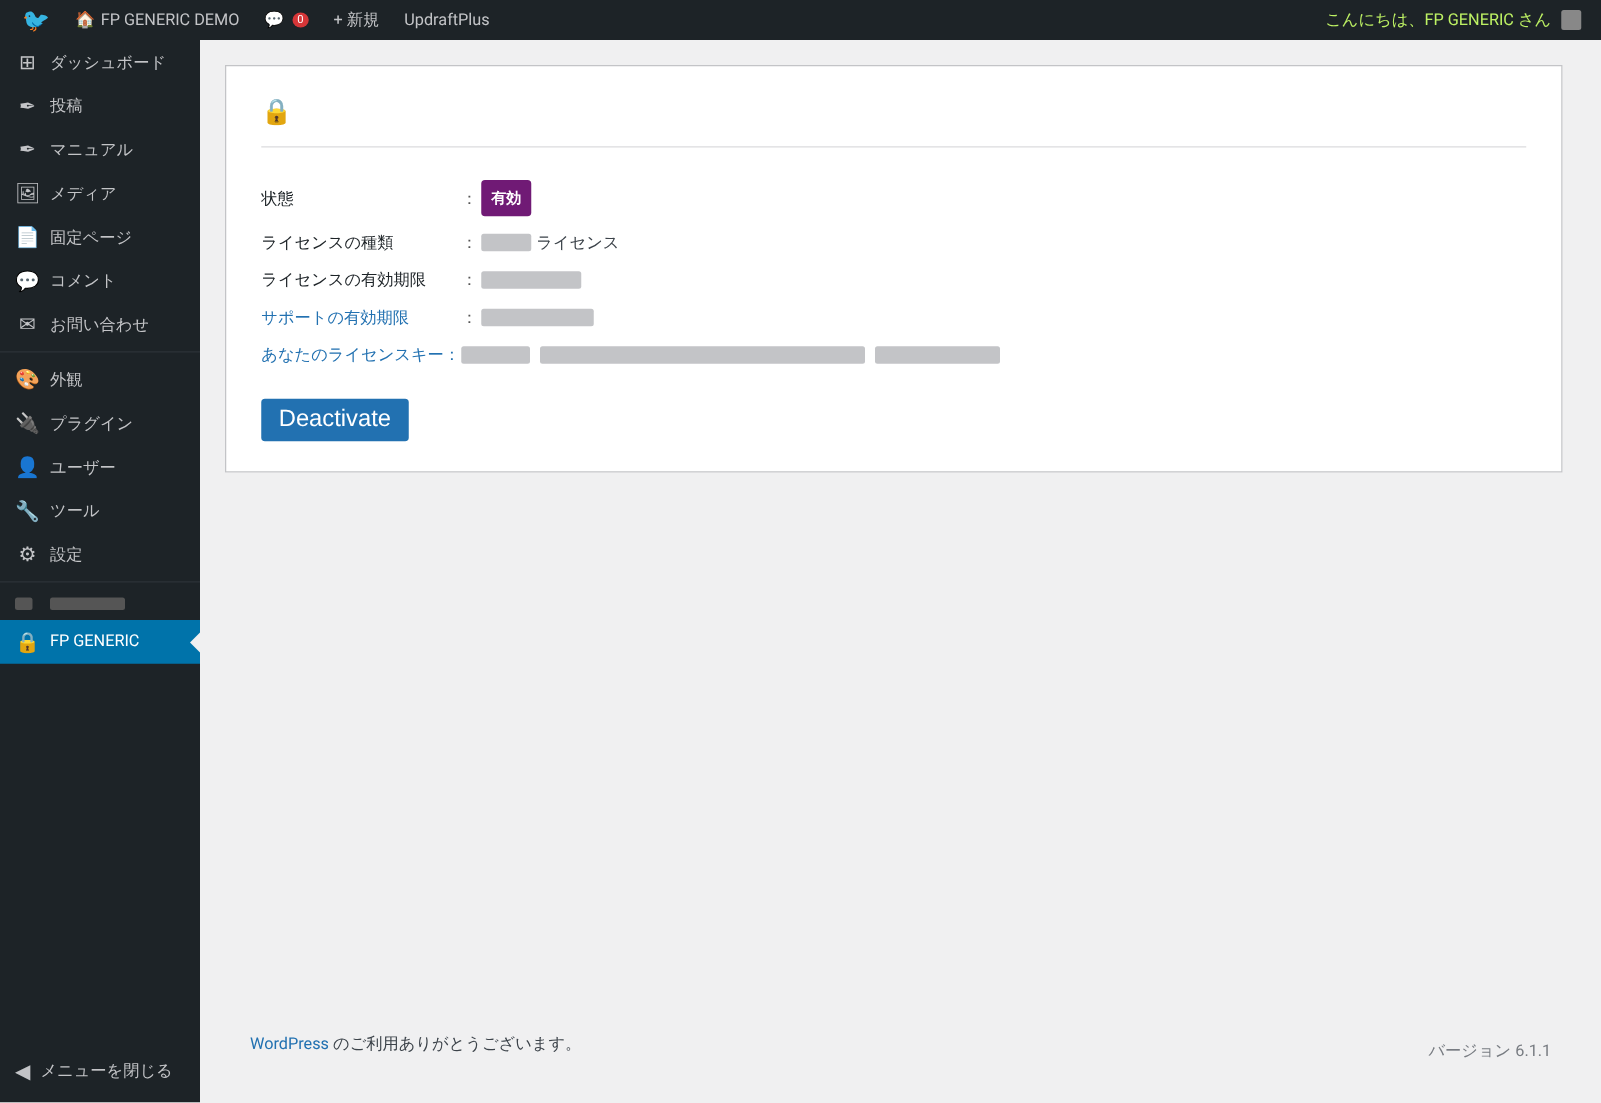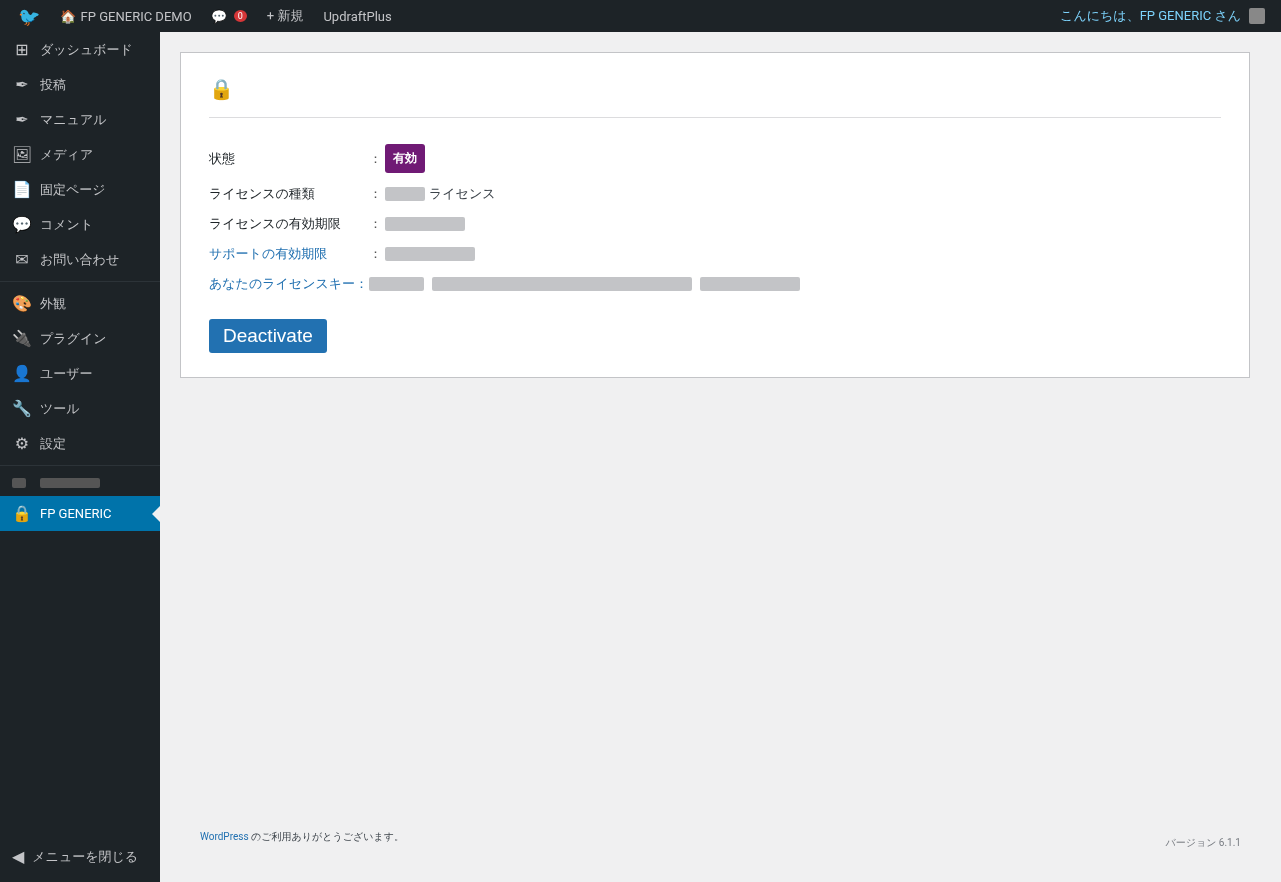--- a/index.html
+++ b/index.html
@@ -16,21 +16,21 @@
       position: fixed;
       top: 0; left: 0; right: 0;
       z-index: 100;
     }
     .adminbar-left { display: flex; align-items: center; gap: 0; flex: 1; }
     .adminbar-item {
       display: flex; align-items: center; gap: 4px;
       padding: 0 10px; height: 32px; color: #c3c4c7;
       font-size: 13px; cursor: pointer; white-space: nowrap;
     }
-    .adminbar-right { display: flex; align-items: center; color: #7dd3fc; font-size: 13px; padding-right: 8px; gap: 8px; }
+    .adminbar-right { display: flex; align-items: center; color: #bef264; font-size: 13px; padding-right: 8px; gap: 8px; }
     .adminbar-right .avatar { width: 16px; height: 16px; background: #888; border-radius: 2px; display: inline-block; }
     .comment-badge {
       background: #d63638; color: #fff; border-radius: 50%;
       font-size: 9px; padding: 1px 4px; margin-left: 2px;
     }
 
     
     .layout { display: flex; margin-top: 32px; min-height: calc(882px - 32px); }
 
     
@@ -109,21 +109,21 @@
     .deactivate-btn {
       background: #2271b1; color: #fff; border: none;
       padding: 6px 14px; font-size: 19px; cursor: pointer;
       border-radius: 3px; margin-top: 20px;
     }
 
     
     #footer {
       margin-top: auto; padding: 12px 20px;
       display: flex; justify-content: space-between;
-      align-items: center; font-size: 10px;
+      align-items: center; font-size: 13px;
       background: #f0f0f1;
       text-align: center;
     }
     #footer a { color: #2271b1; text-decoration: none; }
     #footer .version { color: #787c82; margin-top: 12px; }
   </style>
 </head>
 <body>
 
 <div id="wpadminbar">

